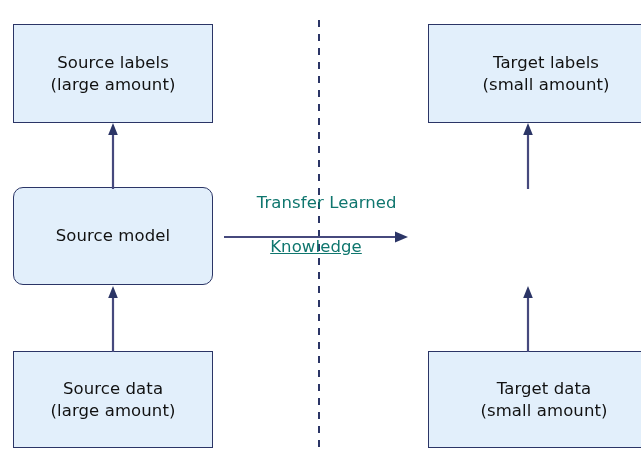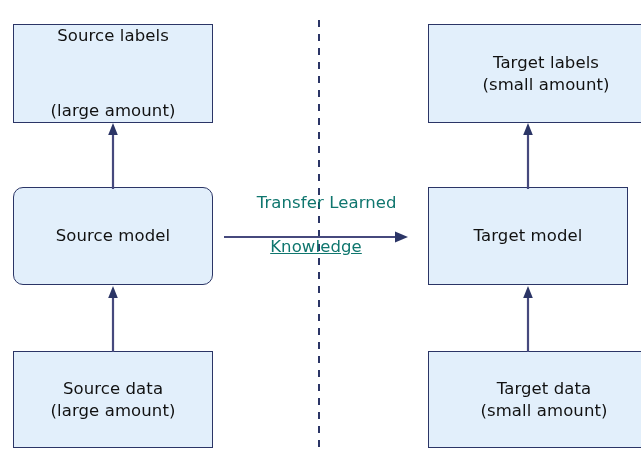--- a/index.html
+++ b/index.html
@@ -32,21 +32,21 @@
     font-size: 16.5px;
     line-height: 1.32;
     letter-spacing: 0.1px;
     white-space: pre;
   }
   .node .line2 {
     display: block;
   }
 
   
-  #node-source-labels { left: 13px;  top: 24px;  width: 200px; height: 99px; justify-content: space-between; }
+  #node-source-labels { left: 13px;  top: 24px;  width: 200px; height: 99px; }
   #node-source-model  { left: 13px;  top: 187px; width: 200px; height: 98px; border-radius: 10px; }
   #node-source-data   { left: 13px;  top: 351px; width: 200px; height: 97px; }
   
   #node-target-labels { left: 428px; top: 24px;  width: 236px; height: 99px; }
   #node-target-model  { left: 428px; top: 187px; width: 200px; height: 98px; }
   #node-target-data   { left: 428px; top: 351px; width: 232px; height: 97px; }
 
   .varrow {
     position: absolute;
     width: 20px;
@@ -113,23 +113,20 @@
   <svg class="varrow" id="arrow-sm-sl" viewBox="0 0 20 68">
     <line x1="10" y1="68" x2="10" y2="12" stroke="#46497d" stroke-width="2.2"></line>
     <polygon points="10,2 5.2,14 14.8,14" fill="#2b3566"></polygon>
   </svg>
 
   <div class="node" id="node-target-labels">
     <span>Target labels</span>
     <span class="line2">(small amount)</span>
   </div>
 
-  <div class="node" id="node-target-model">
-    <span>Target model</span>
-  </div>
 
   <div class="node" id="node-target-data">
     <span>Target data</span>
     <span class="line2">(small amount)</span>
   </div>
 
   <svg class="varrow" id="arrow-td-tm" viewBox="0 0 20 68">
     <line x1="10" y1="68" x2="10" y2="12" stroke="#46497d" stroke-width="2.2"></line>
     <polygon points="10,2 5.2,14 14.8,14" fill="#2b3566"></polygon>
   </svg>

